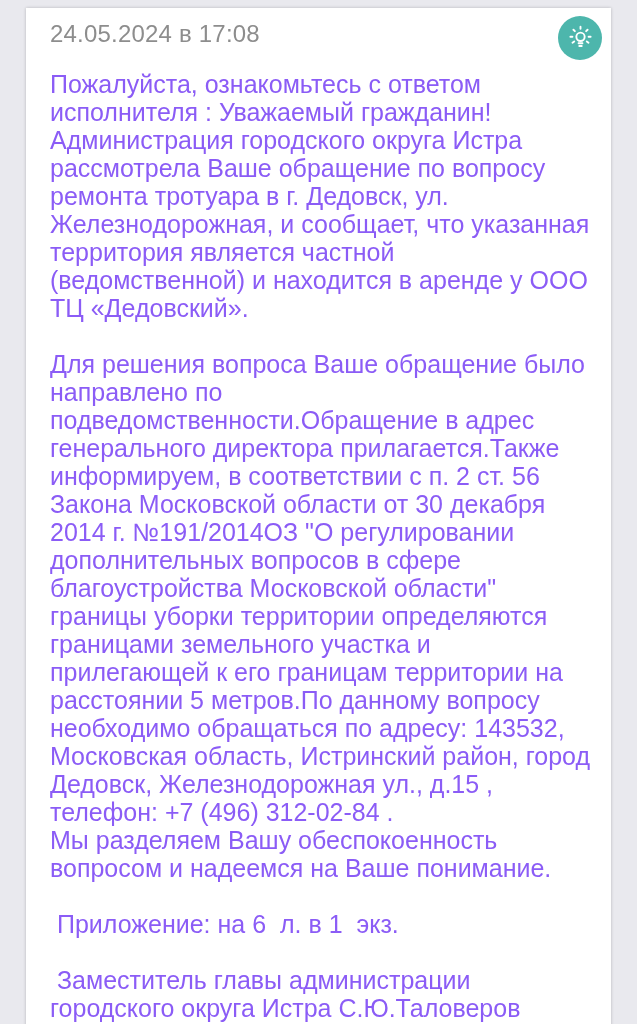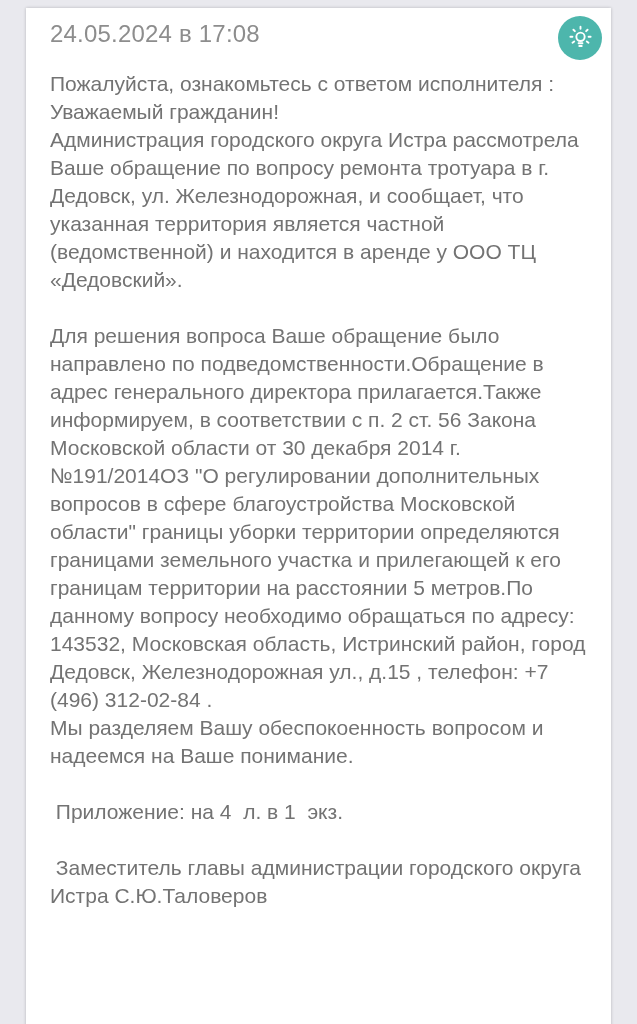--- a/index.html
+++ b/index.html
@@ -44,23 +44,23 @@
     margin-top: 2px;
     border: none;
     cursor: pointer;
     flex: 0 0 auto;
   }
   .message {
     margin-top: 10px;
   }
   .para {
     margin: 0 0 28px 0;
-    font-size: 21px;
+    font-size: 25px;
     line-height: 28px;
-    color: #737373;
+    color: #8b5cf6;
     white-space: pre-wrap;
     word-wrap: break-word;
   }
   .para:last-child { margin-bottom: 9px; }
 </style>
 </head>
 <body>
 
 <div class="card">
   <div class="card-header">
@@ -80,16 +80,16 @@
           <path d="M17.6 14.6l1.5 1.1"></path>
         </svg>
       </span>
     </button>
   </div>
   <div class="message">
       <p class="para">Пожалуйста, ознакомьтесь с ответом исполнителя : Уважаемый гражданин!
 Администрация городского округа Истра рассмотрела Ваше обращение по вопросу ремонта тротуара в г. Дедовск, ул. Железнодорожная, и сообщает, что указанная территория является частной (ведомственной) и находится в аренде у ООО ТЦ «Дедовский».</p>
       <p class="para">Для решения вопроса Ваше обращение было направлено по подведомственности.Обращение в адрес генерального директора прилагается.Также информируем, в соответствии с п. 2 ст. 56 Закона Московской области от 30 декабря 2014 г. №191/2014ОЗ "О регулировании дополнительных вопросов в сфере благоустройства Московской области" границы уборки территории определяются границами земельного участка и прилегающей к его границам территории на расстоянии 5 метров.По данному вопросу необходимо обращаться по адресу: 143532, Московская область, Истринский район, город Дедовск, Железнодорожная ул., д.15 , телефон: +7 (496) 312-02-84 .
 Мы разделяем Вашу обеспокоенность вопросом и надеемся на Ваше понимание.</p>
-      <p class="para"> Приложение: на 4  л. в 1  экз.</p>
+      <p class="para"> Приложение: на 6  л. в 1  экз.</p>
       <p class="para"> Заместитель главы администрации городского округа Истра С.Ю.Таловеров</p>
     </div>
 </div>
 
 </body></html>

